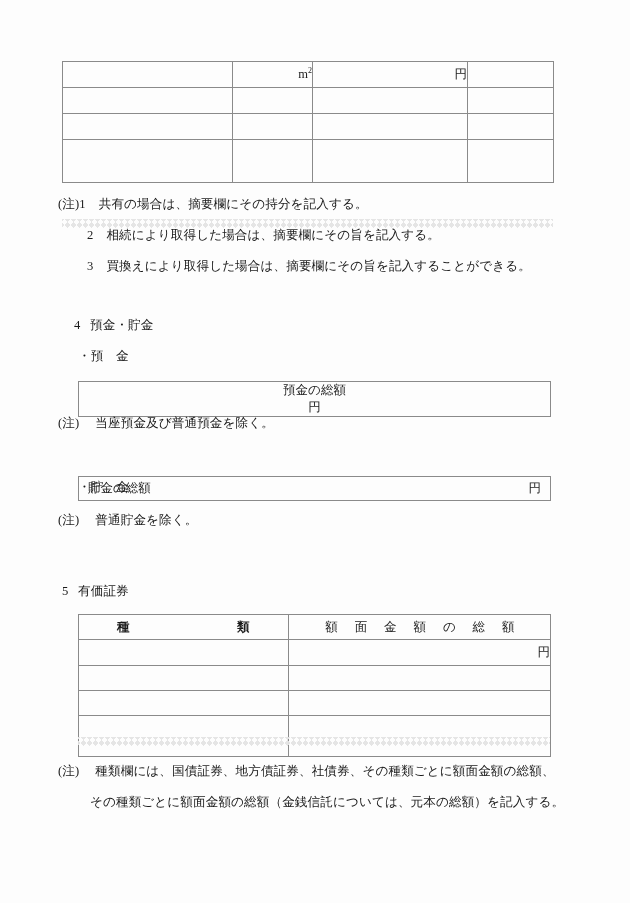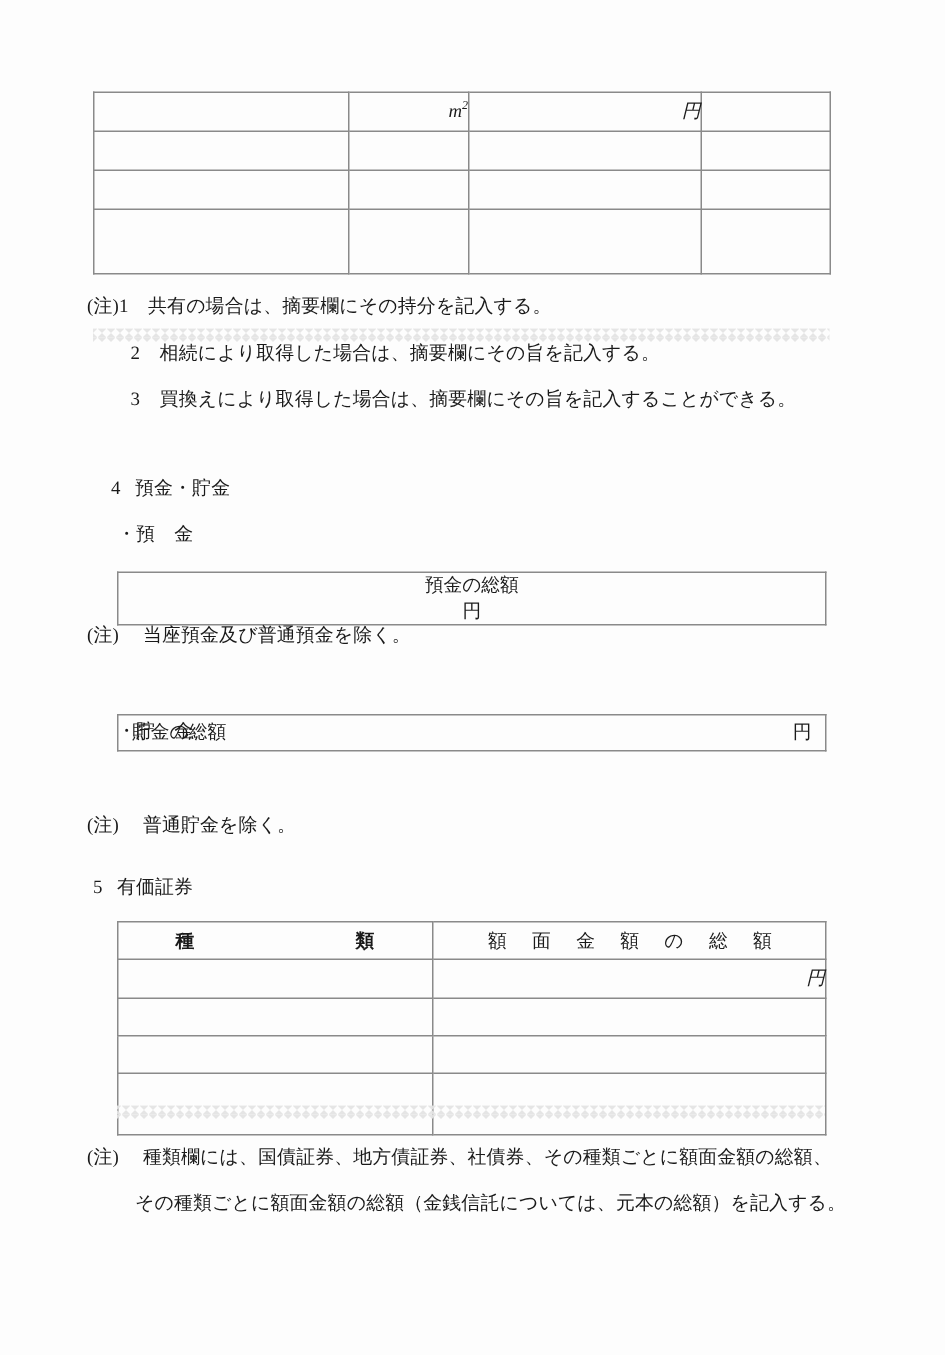--- a/index.html
+++ b/index.html
@@ -32,21 +32,21 @@
     table-layout: fixed;
     background: transparent;
   }
   table.form-table td {
     border: 1px solid #8a8a8a;
     padding: 0;
     vertical-align: middle;
     font-size: 12.5px;
     position: relative;
   }
-  td.pad-r { padding-right: 7px; text-align: right; font-style: italic; }
+  td.pad-r { padding-right: 7px; text-align: right; }
   td.pad-l { padding-left: 9px; text-align: left; }
 
   .unit-sup {
     font-size: 12.5px;
     font-family: "Liberation Serif", serif;
   }
   .unit-sup sup {
     font-size: 8px;
     vertical-align: super;
     line-height: 0;
@@ -184,21 +184,21 @@
             <div style="display:flex; justify-content:space-between; align-items:center;">
               <span>貯金の総額</span>
               <span>円</span>
             </div>
           </td>
         </tr>
       </tbody>
     </table>
   </div>
 
-  <div class="abs txt" style="left:58px; top:543px;">
+  <div class="abs txt" style="left:58px; top:513px;">
     <span class="note-label">(注)</span><span style="display:inline-block;width:16px;"></span><span>普通貯金を除く。</span>
   </div>
 
   <div class="abs txt" style="left:62px; top:584px;">
     <span class="heading-num">5</span><span>有価証券</span>
   </div>
 
   <div class="abs" style="left:78px; top:614px;">
     <table class="form-table">
       <colgroup>

